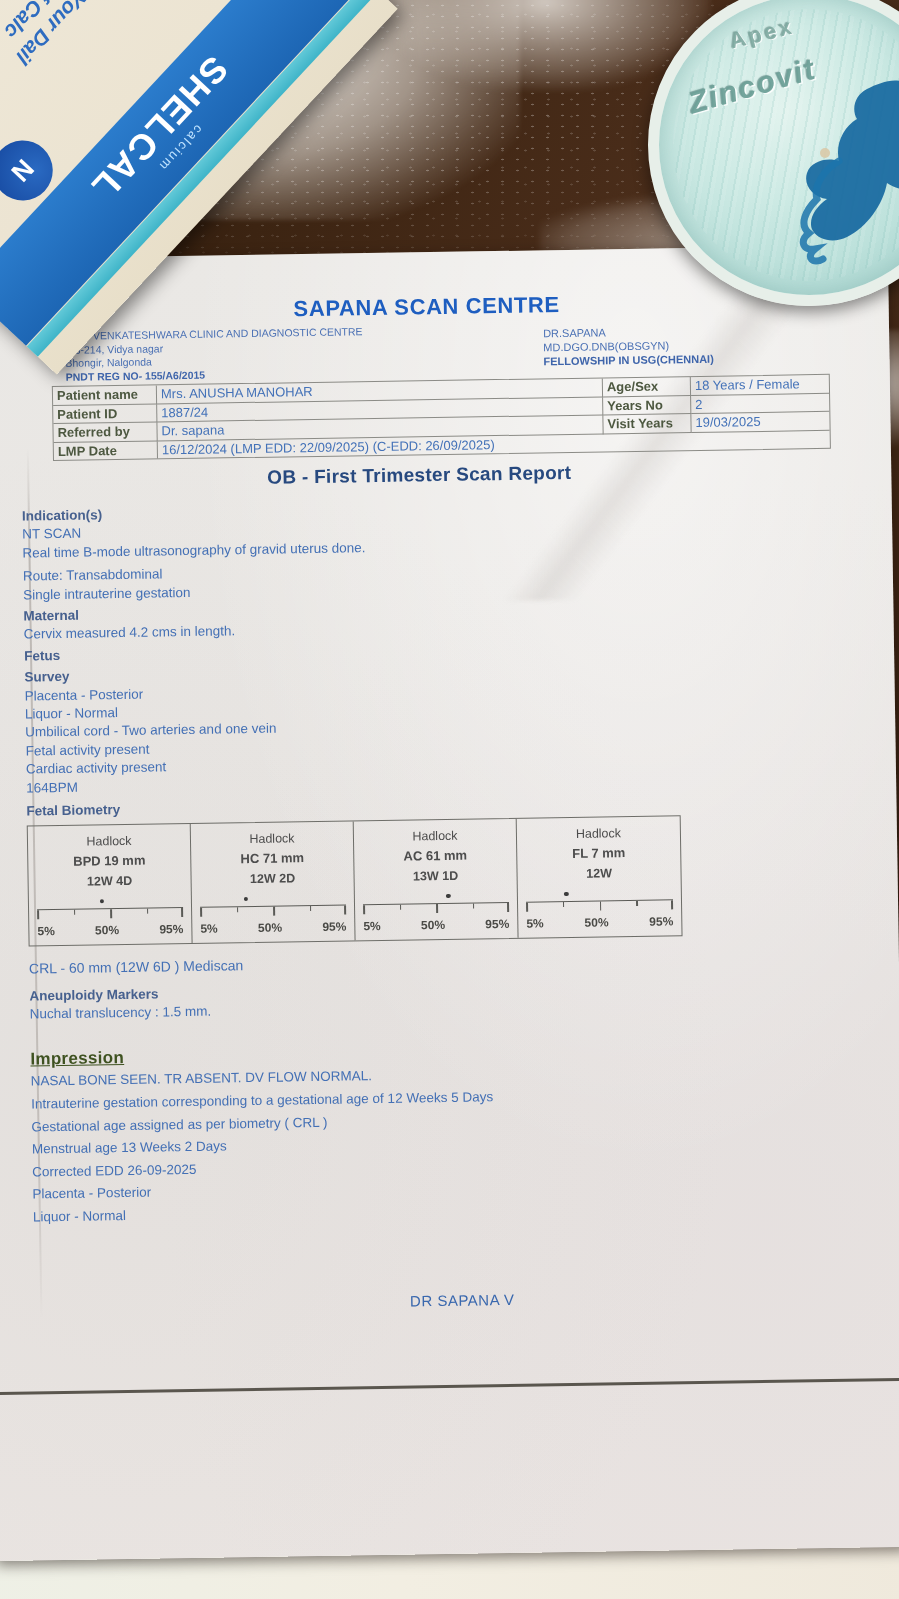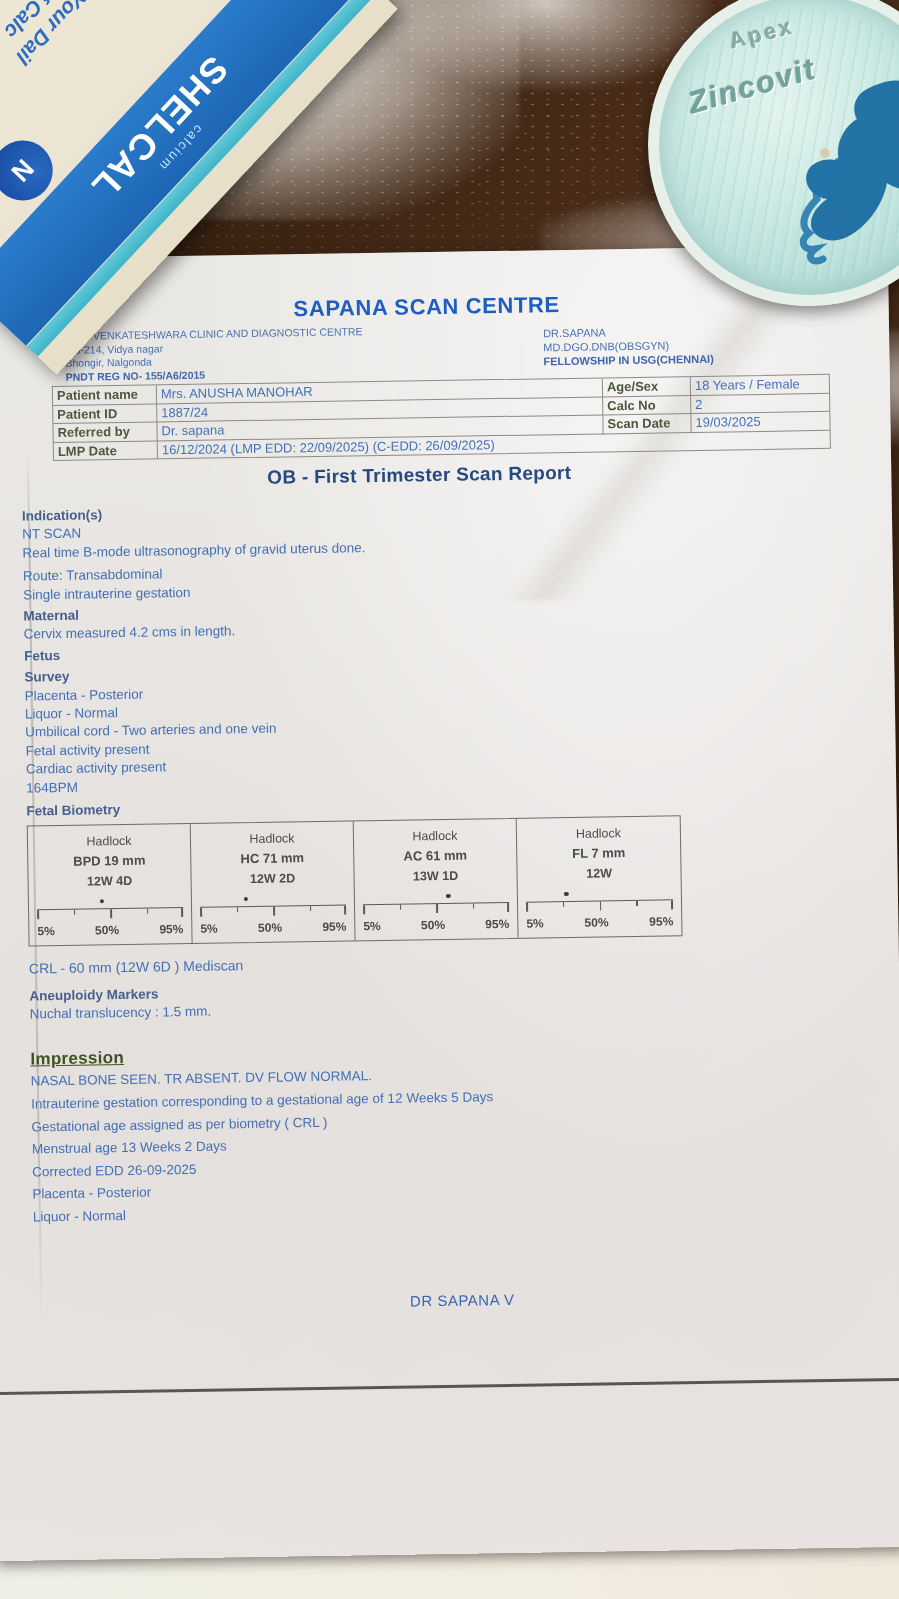--- a/index.html
+++ b/index.html
@@ -149,26 +149,26 @@
     </div>
 
     <div class="ptable">
       <div class="c lab">Patient name</div>
       <div class="c val mid">Mrs. ANUSHA MANOHAR</div>
       <div class="c lab">Age/Sex</div>
       <div class="c val">18 Years / Female</div>
 
       <div class="c lab">Patient ID</div>
       <div class="c val mid">1887/24</div>
-      <div class="c lab">Calc No</div>
+      <div class="c lab">Years No</div>
       <div class="c val">2</div>
 
       <div class="c lab">Referred by</div>
       <div class="c val mid">Dr. sapana</div>
-      <div class="c lab">Scan Date</div>
+      <div class="c lab">Visit Years</div>
       <div class="c val">19/03/2025</div>
 
       <div class="c lab last">LMP Date</div>
       <div class="c val span3 last">16/12/2024      (LMP EDD: 22/09/2025) (C-EDD: 26/09/2025)</div>
     </div>
 
     <div class="rtitle">OB - First Trimester Scan Report</div>
 
     <div class="body">
       <div class="h">Indication(s)</div>

